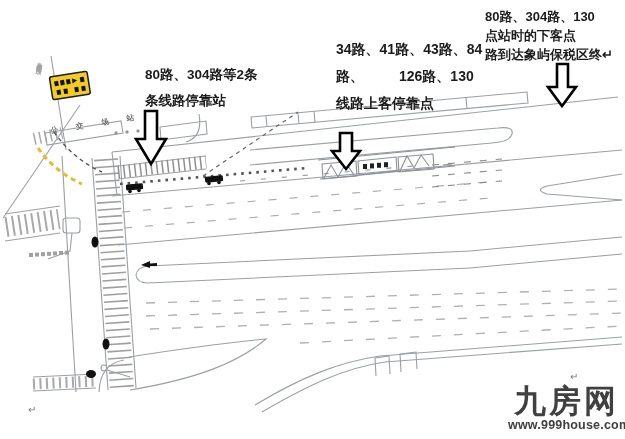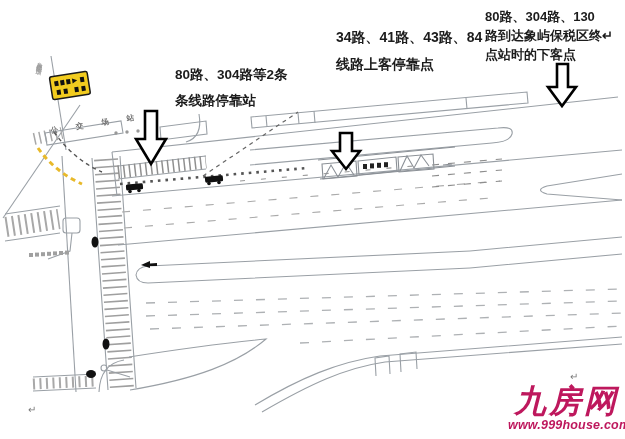--- a/index.html
+++ b/index.html
@@ -1,33 +1,33 @@
 <!DOCTYPE html>
 <html><head>
 <meta charset="utf-8">
 <style>
   html,body{margin:0;padding:0;background:#fff;}
   #stage{position:relative;width:625px;height:439px;background:#fff;overflow:hidden;
          font-family:"Liberation Sans",sans-serif;}
   #mapsvg{position:absolute;left:0;top:0;}
   .ann{position:absolute;font-weight:bold;color:#1c1c1c;}
   .ann .ln{white-space:pre;}
-  .ann-left{left:145px;top:62px;font-size:13.5px;line-height:26px;margin-left:30px;}
-  .ann-mid{left:336px;top:24px;font-size:14px;line-height:27px;}
+  .ann-left{left:145px;top:62px;font-size:13.5px;line-height:26px;}
+  .ann-mid{left:336px;top:36px;font-size:14px;line-height:27px;}
   .ann-tr{left:485px;top:7px;font-size:13px;line-height:19px;}
   .station-label{position:absolute;left:50px;top:126px;width:74px;font-size:7.5px;
       color:#6f6f6f;letter-spacing:8px;transform:rotate(-9deg);transform-origin:left top;
       white-space:nowrap;font-weight:bold;}
   .vlabel{position:absolute;left:36px;top:57px;writing-mode:vertical-rl;font-size:6px;
       color:#9a9a9a;letter-spacing:1px;transform:rotate(9deg);transform-origin:top left;
       white-space:nowrap;}
   .retmark{position:absolute;font-size:10px;color:#7a7a7a;}
   .rm1{left:28px;top:404px;}
   .rm2{left:570px;top:371px;}
-  .wm{position:absolute;left:508px;top:384px;width:117px;text-align:center;color:#be185d;font-style:italic;}
+  .wm{position:absolute;left:508px;top:384px;width:117px;text-align:center;color:#404040;}
   .wm-logo{font-size:32px;font-weight:bold;letter-spacing:3px;line-height:34px;
       font-family:"Liberation Serif",serif;}
   .wm-url{font-size:12.5px;font-weight:bold;line-height:14px;letter-spacing:0.2px;}
 </style>
 </head>
 <body>
 
 <div id="stage">
 
   <svg id="mapsvg" width="625" height="439" viewBox="0 0 625 439">
@@ -159,27 +159,28 @@
     </g>
   </svg>
 
   <div class="ann ann-left">
     <div class="ln">80路、304路等2条</div>
     <div class="ln">条线路停靠站</div>
   </div>
 
   <div class="ann ann-mid">
     <div class="ln">34路、41路、43路、84</div>
+    <div class="ln">路、         126路、130</div>
     <div class="ln">线路上客停靠点</div>
   </div>
 
   <div class="ann ann-tr">
     <div class="ln">80路、304路、130</div>
+    <div class="ln">点站时的下客点</div>
     <div class="ln">路到达象屿保税区终↵</div>
-    <div class="ln">点站时的下客点</div>
   </div>
 
   <div class="station-label">公 交 场 站</div>
   <div class="vlabel">象屿保税区（围墙）</div>
   <span class="retmark rm1">↵</span>
   <span class="retmark rm2">↵</span>
 
   <div class="wm">
     <div class="wm-logo">九房网</div>
     <div class="wm-url">www.999house.com</div>

